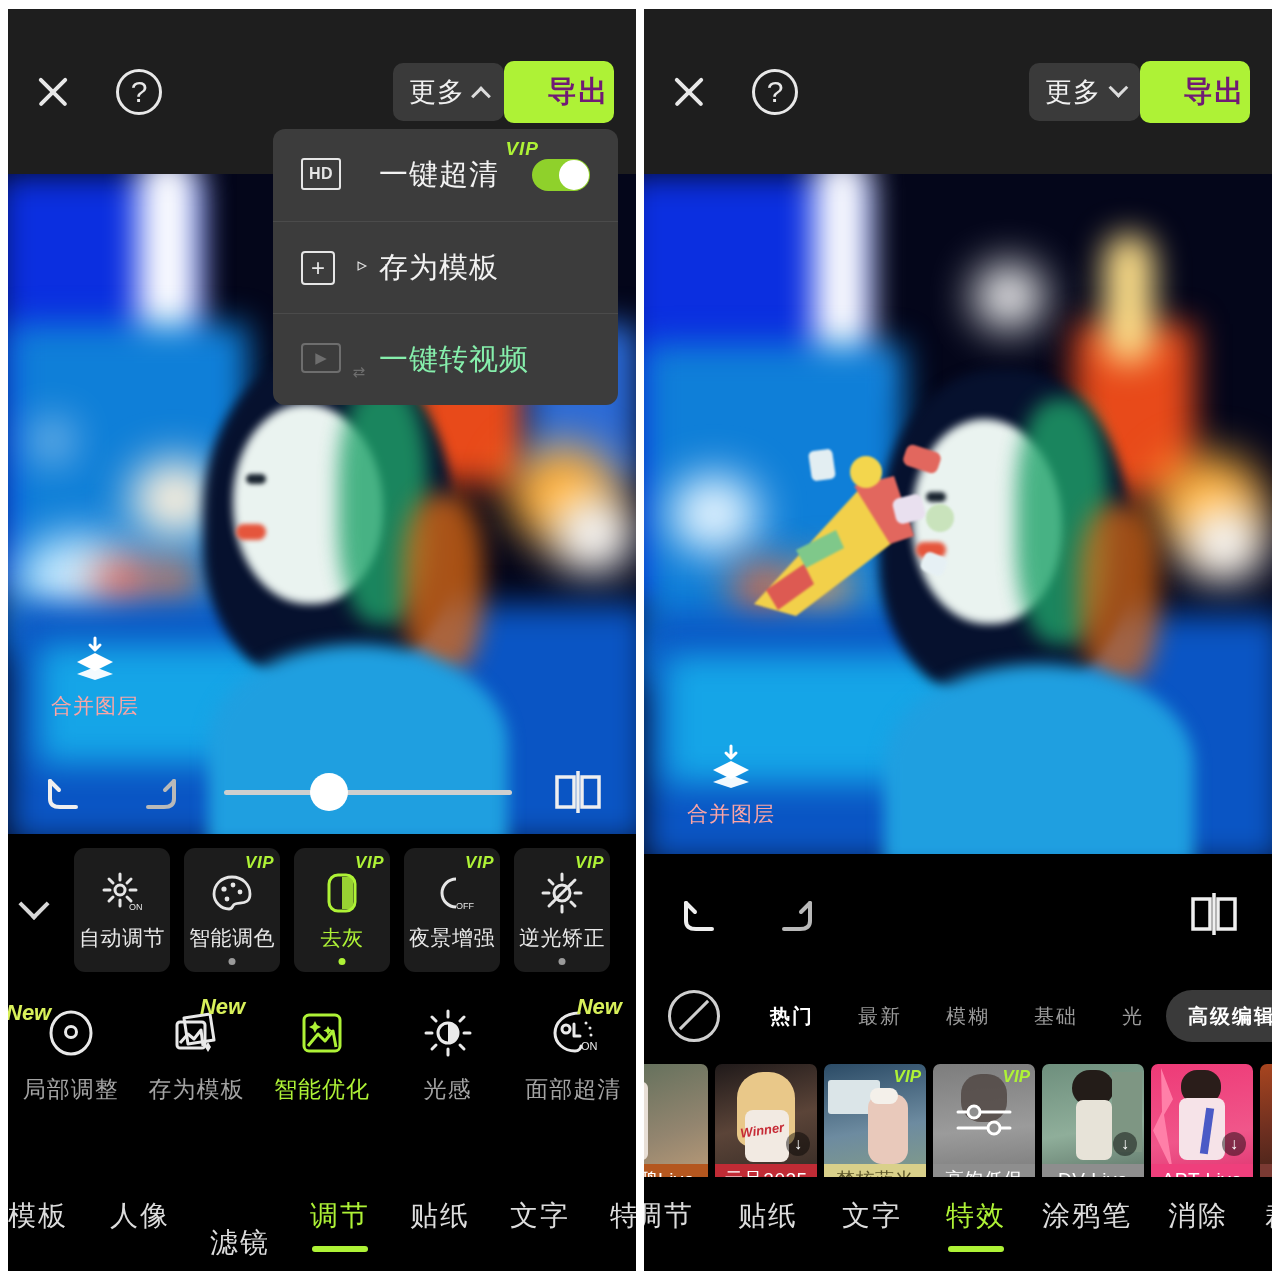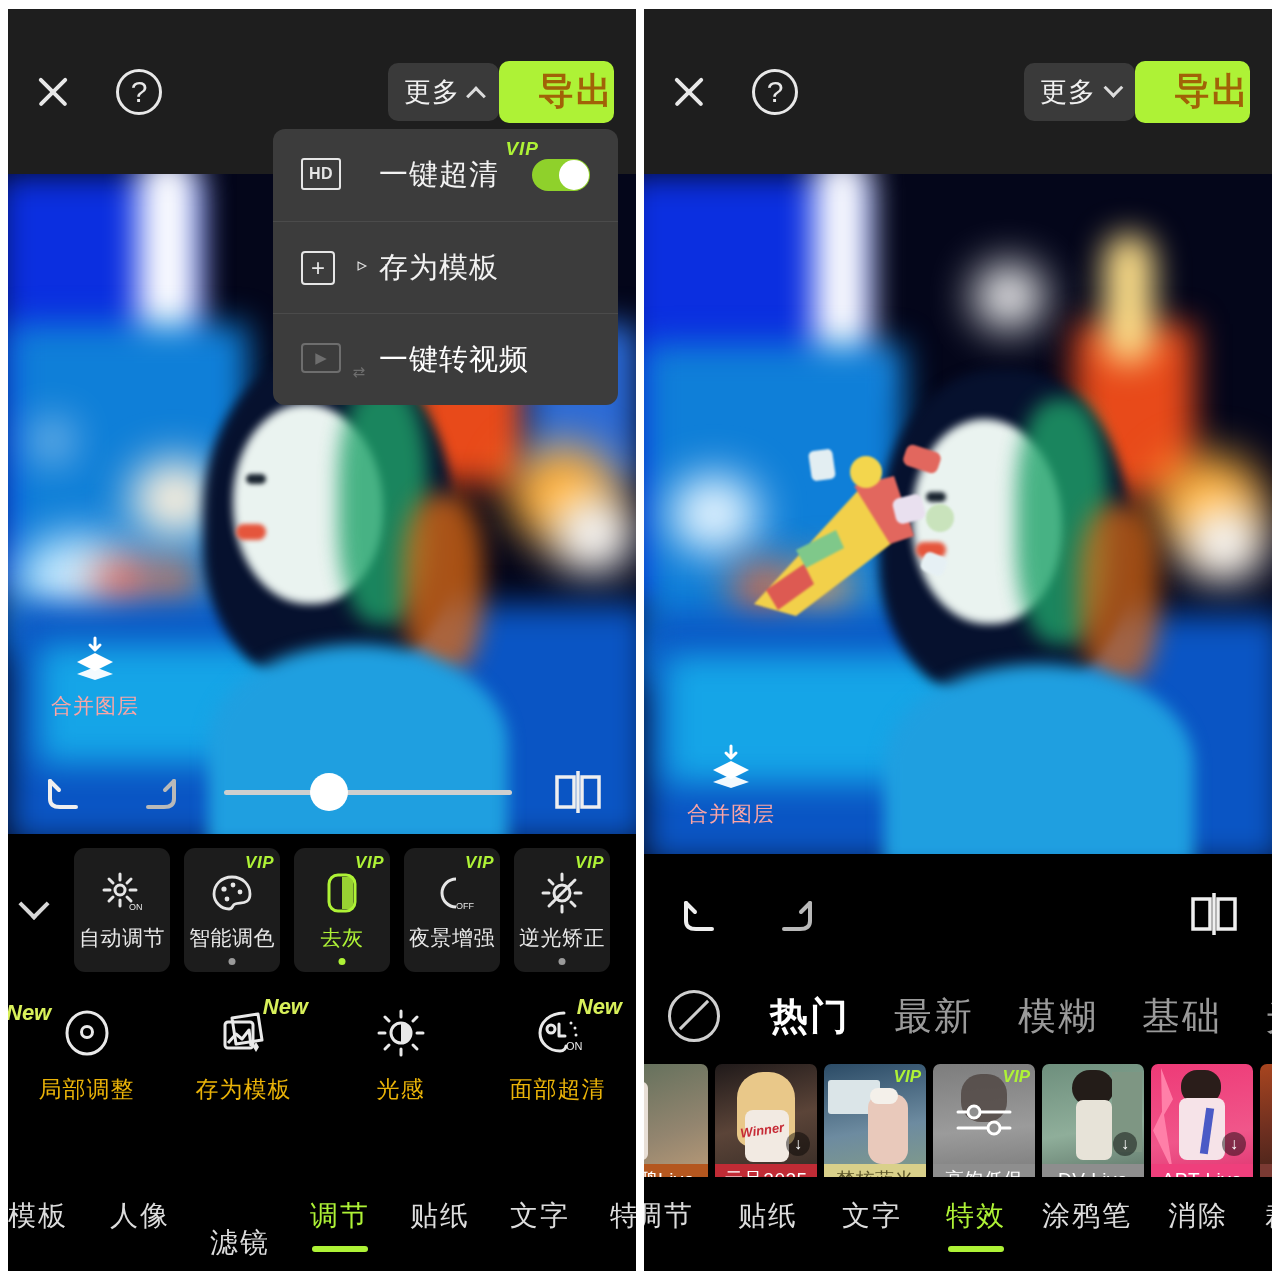--- a/index.html
+++ b/index.html
@@ -55,21 +55,21 @@
   }
   .more-btn span.lbl { color:#f0f0f0; font-size: 27px; letter-spacing:1px; }
   .chev { width:14px; height:14px; border-right:3px solid #dcdcdc; border-bottom:3px solid #dcdcdc; }
   .chev.up   { transform: rotate(-135deg) translate(-3px,-3px); }
   .chev.down { transform: rotate(45deg) translate(-2px,-4px); }
 
   .export-btn {
     background:#aef236; border-radius:10px;
     height:62px; min-width:110px;
     display:flex; align-items:center; justify-content:center;
-    color:#a16207; font-size:36px; font-weight:bold; letter-spacing:2px;
+    color:#701a75; font-size:29px; font-weight:bold; letter-spacing:2px;
     cursor:pointer;
     padding-left:39px;
   }
 
   
   .dropdown {
     position:absolute; top:120px; left:265px; width:345px;
     background:#3c3c3c; border-radius:12px; overflow:hidden;
     z-index: 40;
   }
@@ -87,21 +87,21 @@
     display:flex;align-items:center;justify-content:center;
     font-size:24px;color:#e6e6e6;line-height:1;
   }
   .tpl-flag { position:absolute; right:-6px; top:2px; font-size:19px; color:#e6e6e6; }
   .vid-box {
     width:40px;height:30px;border:2.5px solid #6e6e6e;border-radius:4px;
     display:flex;align-items:center;justify-content:center;color:#6e6e6e;font-size:15px;
   }
   .vid-sub { position:absolute; right:-4px; bottom:-4px; font-size:15px; color:#6e6e6e; }
   .dd-label { color:#f2f2f2; font-size:29px; letter-spacing:1px; position:relative; }
-  .dd-item.disabled .dd-label { color:#ffffff; }
+  .dd-item.disabled .dd-label { color:#86efac; }
   .vip-sup { position:absolute; top:-17px; right:-40px; color:#aef236; font-size:19px; font-weight:bold; font-style:italic; }
   .dd-toggle {
     margin-left:auto; width:58px; height:32px; border-radius:16px; background:#8fd12b;
     position:relative; cursor:pointer; flex:0 0 auto;
   }
   .dd-toggle .knob { position:absolute; right:1px; top:1px; width:30px; height:30px; border-radius:50%; background:#fff; }
 
   
   .photo { position:relative; overflow:hidden; }
   .photo-left  { height: 660px; }
@@ -157,21 +157,21 @@
   .adj-lbl { font-size:21px; color:#e9e9e9; letter-spacing:0.5px; white-space:nowrap; }
   .adj-card.active .adj-lbl { color:#aef236; }
   .adj-dot { position:absolute; bottom:7px; left:50%; transform:translateX(-50%); width:7px;height:7px;border-radius:50%;background:#9a9a9a; }
   .adj-card.active .adj-dot { background:#aef236; }
 
   
   .tool-row { display:flex; align-items:flex-start; background:#000; height:146px; padding-top: 16px; }
   .tool { flex:1 1 0; position:relative; display:flex; flex-direction:column; align-items:center; cursor:pointer; }
   .tool .t-ico { height:62px; display:flex;align-items:center;justify-content:center; }
   .tool .t-ico svg { display:block; }
-  .tool .t-lbl { margin-top:10px; font-size:23px; color:#eab308; letter-spacing:1px; white-space:nowrap; }
+  .tool .t-lbl { margin-top:10px; font-size:23px; color:#a3a3a3; letter-spacing:1px; white-space:nowrap; }
   .tool.hl .t-lbl { color:#aef236; }
   .badge-new {
     position:absolute; top:-8px; right:14px; color:#d8f05a; font-size:22px;
     font-style:italic; font-weight:bold;
   }
   .edge-new { position:absolute; left:-4px; top:1052px; color:#d8f05a; font-size:22px; font-style:italic; font-weight:bold; z-index:5; }
 
   
   .tabbar {
     position:absolute; bottom:0; left:0; right:0; height:94px; background:#000;
@@ -180,21 +180,21 @@
   .tab { position:relative; flex:0 0 auto; display:flex; flex-direction:column; align-items:center; cursor:pointer; }
   .tab .tb-lbl { font-size:28px; color:#dcdcdc; letter-spacing:2px; white-space:nowrap; }
   .tab.active .tb-lbl { color:#aef236; }
   .tab .tb-bar { margin-top:11px; width:56px; height:6px; border-radius:3px; background:transparent; }
   .tab.active .tb-bar { background:#aef236; }
 
   
   .cat-row { display:flex; align-items:center; gap:0; height:84px; background:#000; padding: 0 24px; }
   .cat-none { width:52px;height:52px;border:3px solid #cfcfcf;border-radius:50%;position:relative;flex:0 0 auto;cursor:pointer;margin-right:28px; }
   .cat-none::after { content:""; position:absolute; left:50%; top:2px; width:3px; height:40px; background:#cfcfcf; transform:translateX(-50%) rotate(45deg); }
-  .cat { padding: 0 22px; font-size:38px; color:#9a9a9a; letter-spacing:2px; cursor:pointer; white-space:nowrap; }
+  .cat { padding: 0 22px; font-size:20px; color:#9a9a9a; letter-spacing:2px; cursor:pointer; white-space:nowrap; }
   .cat.sel { color:#ffffff; font-weight:bold; }
   .cat.pill {
     margin-left:auto; background:#3a3a3a; border-radius:26px; color:#ffffff;
     font-weight:bold; height:52px; display:flex; align-items:center; padding:0 22px;
   }
 
   .thumb-row { display:flex; gap:7px; background:#000; padding: 6px 0 8px 0; height:146px; overflow:hidden; }
   .thumb {
     position:relative; width:102px; height:132px; border-radius:7px; overflow:hidden; flex:0 0 auto; cursor:pointer;
   }
@@ -439,20 +439,31 @@
             <svg width="56" height="54" viewBox="0 0 56 54" fill="none">
               <path d="M16 12 L42 8 L46 34 L20 38 Z" stroke="#e9e9e9" stroke-width="3" stroke-linejoin="round"></path>
               <rect x="9" y="16" width="28" height="26" rx="3" stroke="#e9e9e9" stroke-width="3"></rect>
               <path d="M12 37 L20 28 L26 33 L33 24 L35 40" stroke="#e9e9e9" stroke-width="3" stroke-linejoin="round"></path>
               <path d="M40 36 l3 5 l-3 5 l-3 -5 z" fill="#e9e9e9"></path>
             </svg>
           </div>
           <div class="t-lbl">存为模板</div>
         </div>
 
+        <div class="tool hl">
+          <div class="t-ico">
+            <svg width="54" height="52" viewBox="0 0 54 52" fill="none">
+              <rect x="9" y="8" width="36" height="36" rx="5" stroke="#aef236" stroke-width="3"></rect>
+              <path d="M13 39 L23 27 L30 34 L38 24 L41 40" stroke="#aef236" stroke-width="3" stroke-linejoin="round"></path>
+              <path d="M20 14 l2 4 l4 2 l-4 2 l-2 4 l-2 -4 l-4 -2 l4 -2 z" fill="#aef236"></path>
+              <path d="M33 19 l1.5 3 l3 1.5 l-3 1.5 l-1.5 3 l-1.5 -3 l-3 -1.5 l3 -1.5 z" fill="#aef236"></path>
+            </svg>
+          </div>
+          <div class="t-lbl">智能优化</div>
+        </div>
 
         <div class="tool">
           <div class="t-ico">
             <svg width="56" height="56" viewBox="0 0 56 56" fill="none">
               <circle cx="28" cy="28" r="10" stroke="#e9e9e9" stroke-width="3"></circle>
               <path d="M28 18 A10 10 0 0 1 28 38 Z" fill="#e9e9e9"></path>
               <g stroke="#e9e9e9" stroke-width="3" stroke-linecap="round">
                 <path d="M28 6 L28 12"></path>
                   <path d="M28 44 L28 50"></path>
                   <path d="M6 28 L12 28"></path>

